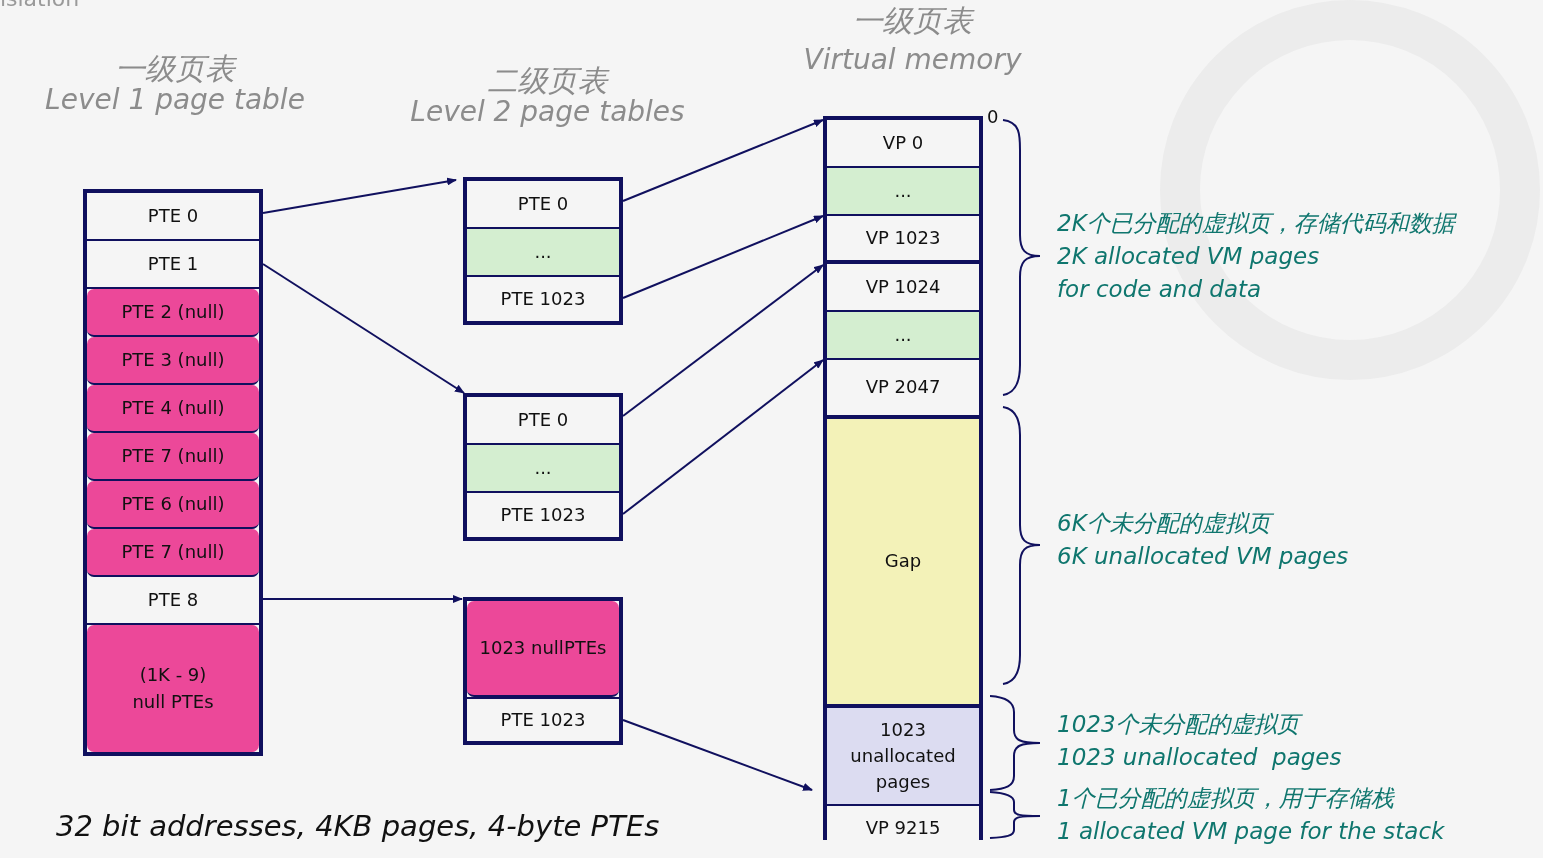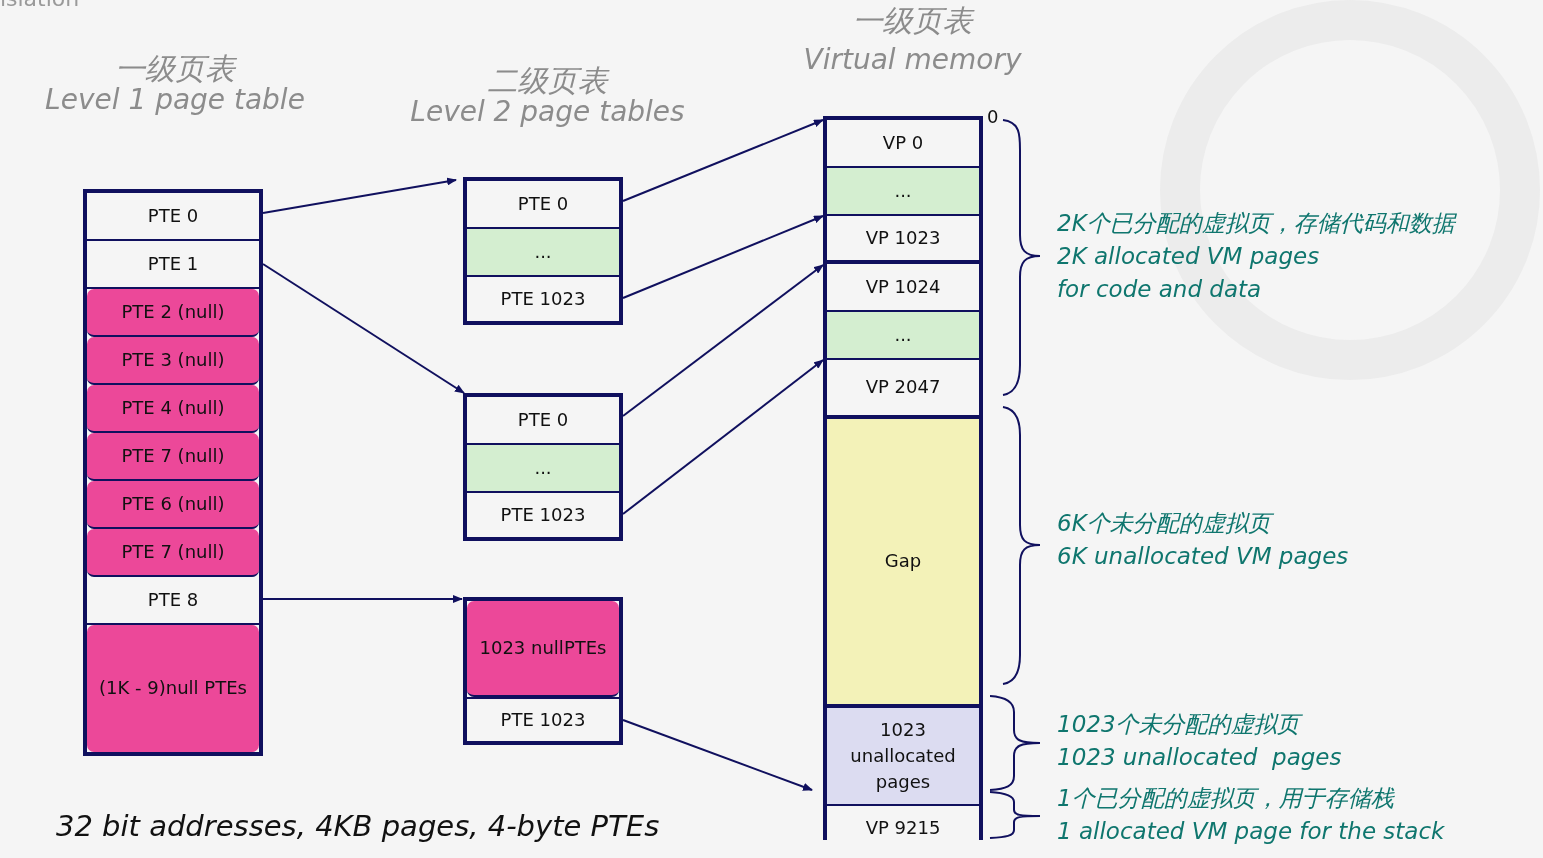--- a/index.html
+++ b/index.html
@@ -47,21 +47,21 @@
 <div class="abs table" style="left:83px;top:189px;width:180px;height:567px;">
   <div class="cell white" style="height:48px;">PTE 0</div>
   <div class="cell white" style="height:48px;">PTE 1</div>
   <div class="cell pink" style="height:48px;">PTE 2 (null)</div>
   <div class="cell pink" style="height:48px;">PTE 3 (null)</div>
   <div class="cell pink" style="height:48px;">PTE 4 (null)</div>
   <div class="cell pink" style="height:48px;">PTE 7 (null)</div>
   <div class="cell pink" style="height:48px;">PTE 6 (null)</div>
   <div class="cell pink" style="height:48px;">PTE 7 (null)</div>
   <div class="cell white" style="height:48px;">PTE 8</div>
-  <div class="cell pink" style="height:127px;flex-direction:row;">
+  <div class="cell pink" style="height:127px;flex-direction:column;">
     <span>(1K - 9)</span>
     <span>null PTEs</span>
   </div>
 </div>
 
 <div class="abs table" style="left:463px;top:177px;width:160px;height:148px;">
   <div class="cell white" style="height:48px;">PTE 0</div>
   <div class="cell green" style="height:48px;">...</div>
   <div class="cell white" style="height:44px;">PTE 1023</div>
 </div>

